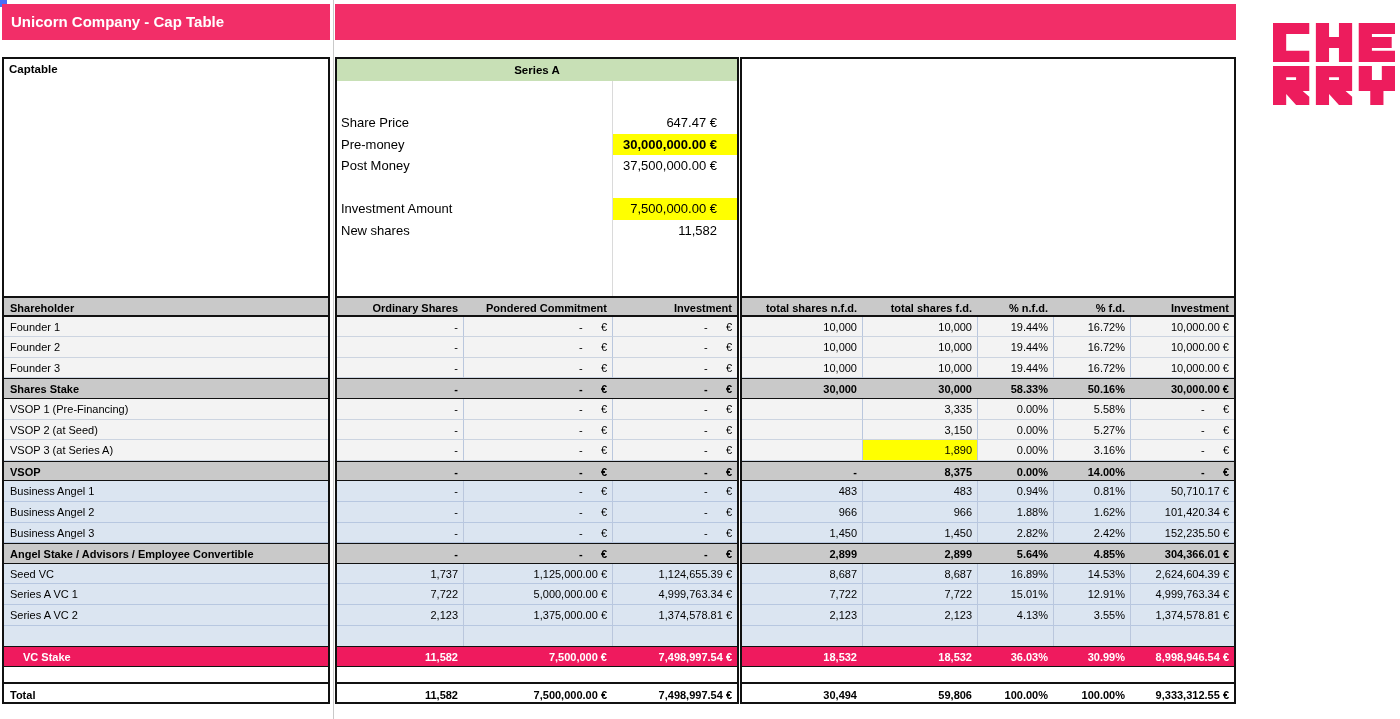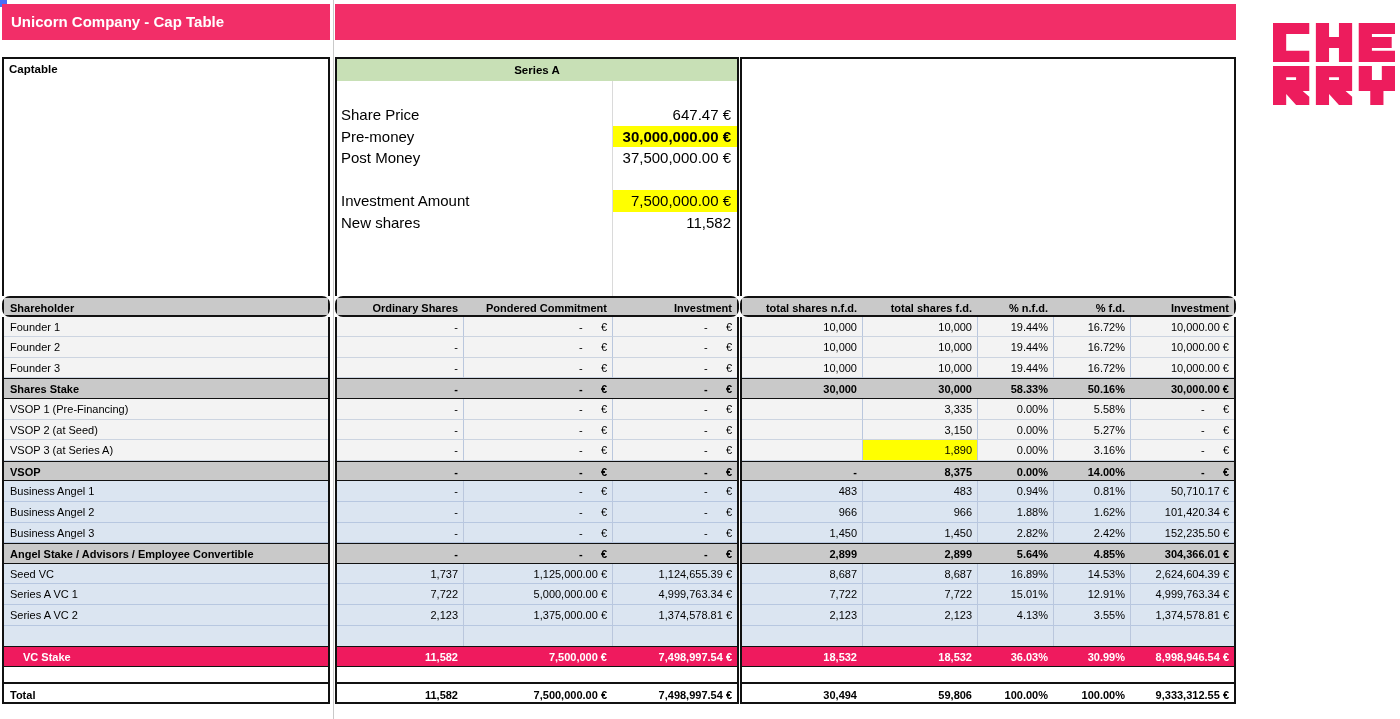--- a/index.html
+++ b/index.html
@@ -24,43 +24,43 @@
   
   .box { position:absolute; top:57px; height:239px; background:#fff;
          border:2px solid #111; border-bottom:none; }
   .box-left  { left:2px;   width:328px; }
   .box-mid   { left:335px; width:404px; }
   .box-right { left:740px; width:496px; }
   .captable-label { font-weight:bold; font-size:11.5px; padding:4px 0 0 5px; }
   .series-bar { position:absolute; left:0; top:0; width:100%; height:22px; background:#c8e0b6;
                 text-align:center; font-weight:bold; font-size:11.5px; line-height:22px; }
   .series-gridline { position:absolute; left:275px; top:22px; bottom:0; width:1px; background:#dadada; }
-  .s-row { position:absolute; left:0; width:100%; height:21.5px; font-size:15px; line-height:21.5px; }
+  .s-row { position:absolute; left:0; width:100%; height:21.5px; font-size:13px; line-height:21.5px;margin-top:8px; }
   .s-row .lbl { position:absolute; left:4px; top:0; }
-  .s-row .val { position:absolute; left:276px; top:0; width:124px; text-align:right; padding-right:6px; }
+  .s-row .val { position:absolute; left:276px; top:0; width:124px; text-align:right; padding-right:20px; }
   .s-row .val.yellow { background:#ffff00; }
   .s-row .val.b { font-weight:bold; }
 
   
   #cap-table { position:absolute; left:2px; top:296px; width:1234px; }
   .row  { display:flex; height:20.6px; line-height:19.5px; }
   .seg  { display:flex; border-left:2px solid #111; border-right:2px solid #111; }
   .segA { width:330px; }
   .gapA { width:5px; }
   .segB { width:404px; }
   .gapB { width:1px; }
   .segC { width:496px; }
   .cell { font-size:11px; text-align:right; padding:1px 5px 0 2px; white-space:pre;
           overflow:hidden; }
   .cell.name { text-align:left; padding-left:6px; flex:1; }
   .w0{width:126px} .w1{width:149px} .w2{width:125px}
   .w3{width:120px} .w4{width:115px} .w5{width:76px} .w6{width:77px} .w7{width:104px}
 
   
-  .r-head .seg  { border-top:2px solid #111; border-bottom:2px solid #111;border-radius:8px; }
+  .r-head .seg  { border-top:2px solid #111; border-bottom:2px solid #111; }
   .r-head .cell { background:#c9c9c9; font-weight:bold; }
   .r-gray .cell { background:#f3f3f3; border-bottom:1px solid #ccd4e0; }
   .r-blue .cell { background:#dbe5f1; border-bottom:1px solid #b7c7e0; }
   .r-gray .cell + .cell, .r-blue .cell + .cell, .r-bgap .cell + .cell { border-left:1px solid #bac7dd; }
   .r-sub .seg   { border-top:1.5px solid #111; border-bottom:1.5px solid #111; }
   .r-sub .cell  { background:#c9c9c9; font-weight:bold; }
   .r-vc .seg    { border-top:1.5px solid #111; border-bottom:1.5px solid #111; }
   .r-vc .cell   { background:#ef1a5e; color:#fff; font-weight:bold;padding-left:19px; }
   .r-bgap .cell { background:#dbe5f1; }
   .r-wgap       { height:15px; }

